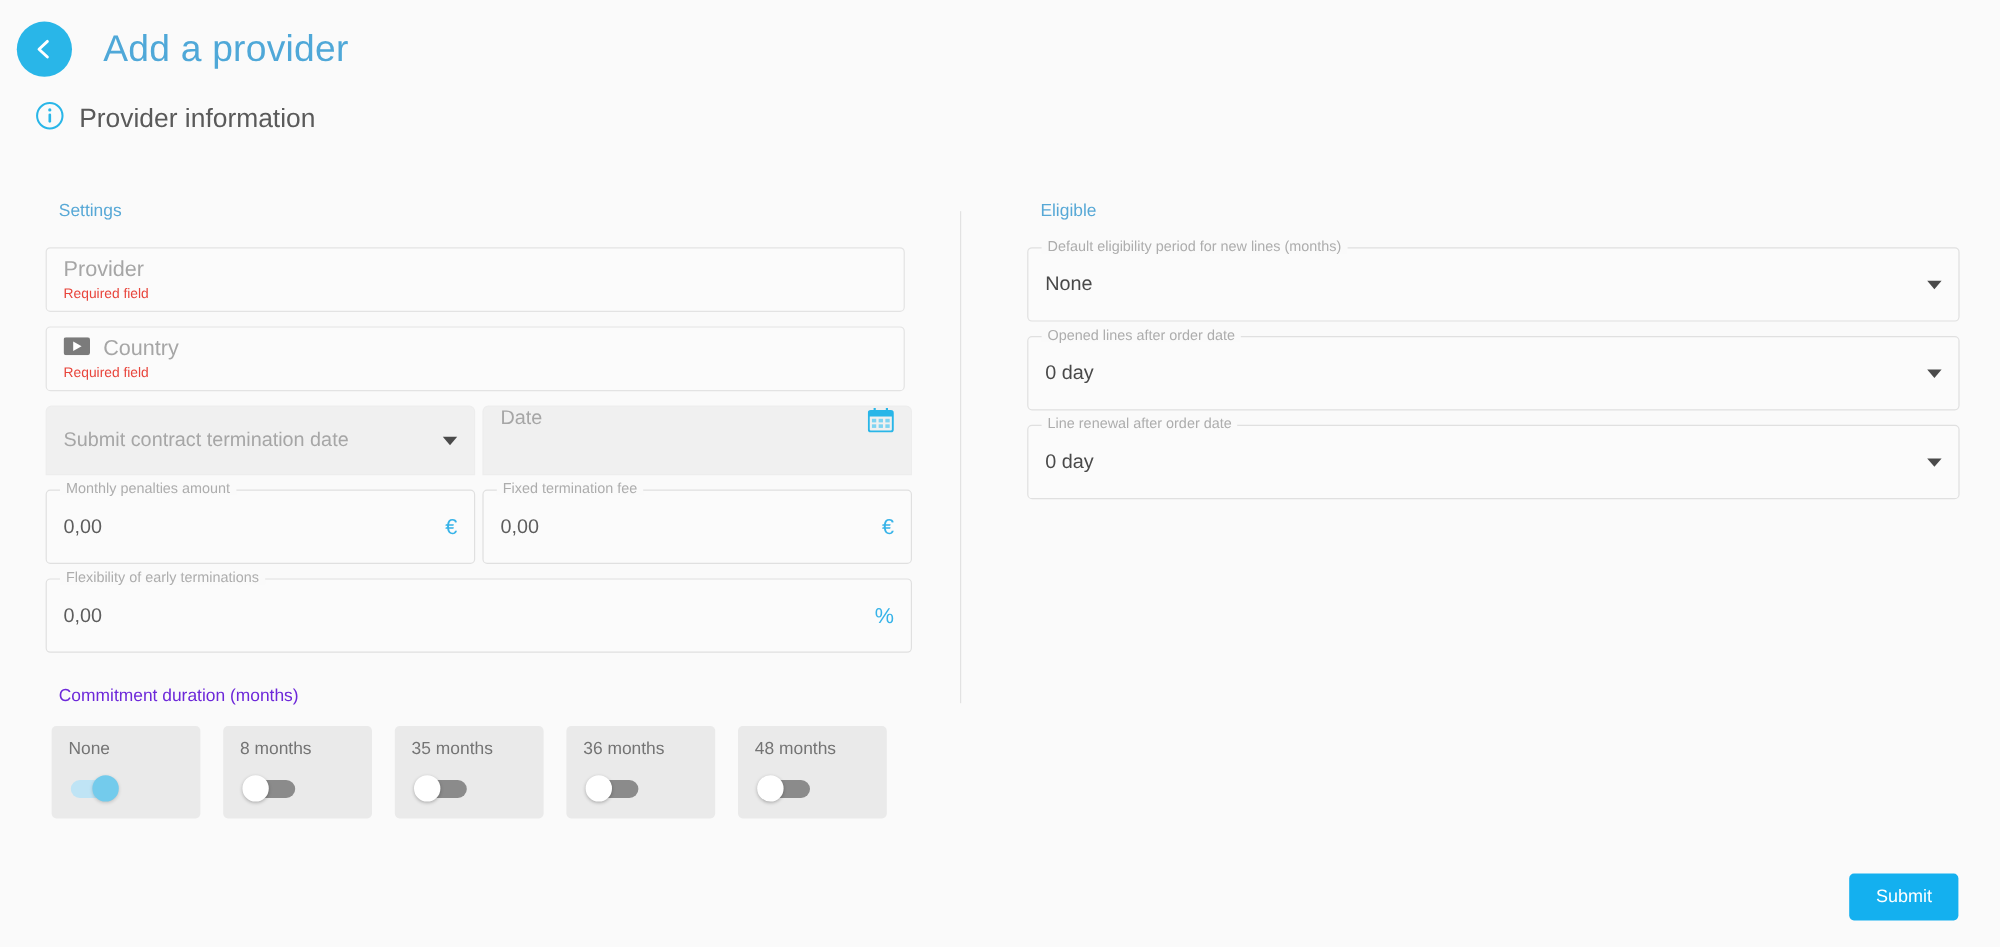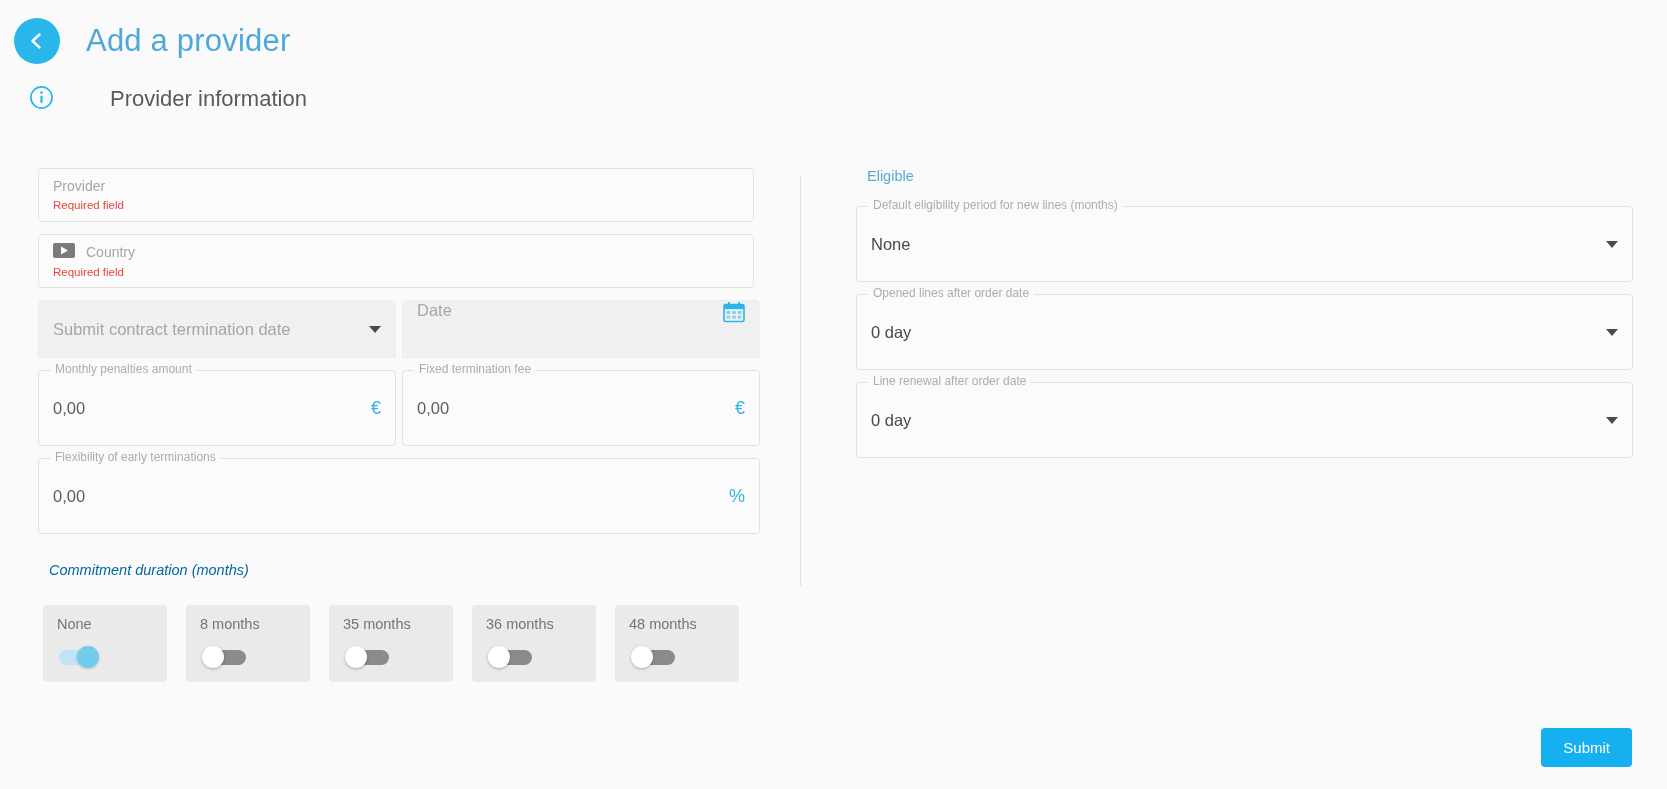--- a/index.html
+++ b/index.html
@@ -24,21 +24,21 @@
     display: flex; align-items: center; justify-content: center;
     flex: 0 0 auto;
   }
   .back-btn svg { display: block; }
   .page-title {
     font-size: 31px; color: #4fa8d8; font-weight: 400;
     margin-left: 26px; letter-spacing: .2px; white-space: nowrap;
   }
   .section-row {
     display: flex; align-items: center;
-    padding-left: 29px; margin-top: 8px; height: 42px; gap: 44px;
+    padding-left: 29px; margin-top: 8px; height: 42px;
   }
   .info-icon { flex: 0 0 auto; display: block; }
   .section-title {
     font-size: 22px; color: #5a5a5a; font-weight: 400;
     margin-left: 12px; white-space: nowrap;
   }
 
   
   .columns { display: flex; padding: 48px 0 0 0; }
   .col-left  { width: 800px; position: relative; padding-left: 38px; }
@@ -58,21 +58,21 @@
   .field-box {
     position: relative;
     border: 1px solid #e3e3e3; border-radius: 4px;
     background: #fbfbfb;
     height: 54px; width: 716px;
     margin-bottom: 12px;
     display: flex; flex-direction: column; justify-content: center;
     padding: 0 14px;
   }
   .field-placeholder {
-    font-size: 14px; color: #a6a6a6; line-height: 1;
+    font-size: 18px; color: #a6a6a6; line-height: 1;
     display: flex; align-items: center;
   }
   .field-error {
     font-size: 11.5px; color: #e8453c; margin-top: 7px; line-height: 1;
   }
   .flag-icon { margin-right: 11px; display: inline-block; vertical-align: middle; }
 
   
   .field-row { display: flex; gap: 6px; width: 722px; }
 
@@ -101,41 +101,40 @@
     height: 58px; margin-bottom: 12px;
     display: flex; align-items: flex-start; padding: 0 14px;
   }
   .date-box .val { font-size: 16.5px; color: #a6a6a6; flex: 1; }
 
   
   .outlined {
     position: relative;
     border: 1px solid #e0e0e0; border-radius: 4px;
     background: #fbfbfb;
-    height: 76px; margin-bottom: 12px;
+    height: 62px; margin-bottom: 12px;
     display: flex; align-items: center; padding: 0 14px;
   }
   .outlined > .notch-label {
     position: absolute; top: -8px; left: 11px;
     background: #fafafa; padding: 0 5px;
     font-size: 12px; color: #adadad; line-height: 1; white-space: nowrap;
   }
   .outlined .val {
     font-size: 16.5px; color: #5d5d5d; flex: 1;
   }
   .outlined .suffix {
     font-size: 18px; color: #37b3e8; margin-left: 8px; flex: 0 0 auto;
   }
   .outlined.select .val { color: #494949; }
 
   
   .commit-label {
-    font-size: 14.5px; color: #0369a1;
-    margin: 28px 0 27px 11px;
-    font-style: italic;
+    font-size: 14.5px; color: #6d28d9;
+    margin: 28px 0 17px 11px;
   }
   .toggle-grid { display: flex; gap: 19px; padding-left: 5px; }
   .toggle-card {
     width: 124px; height: 77px;
     background: #eaeaea; border-radius: 4px;
     padding: 12px 0 0 14px;
     display: flex; flex-direction: column;
     cursor: pointer;
   }
   .toggle-card .tc-label {
@@ -189,20 +188,21 @@
         <circle cx="12.5" cy="7.6" r="1.35" fill="#29b6e8"></circle>
         <rect x="11.4" y="10.6" width="2.2" height="7.6" rx="1.1" fill="#29b6e8"></rect>
       </svg>
     </span>
     <div class="section-title">Provider information</div>
   </div>
 
   <div class="columns">
 
     <div class="col-left">
+      <div class="group-label">Settings</div>
 
       <div class="field-box">
         <div class="field-placeholder">Provider</div>
         <div class="field-error">Required field</div>
       </div>
 
       <div class="field-box">
         <div class="field-placeholder">
           <span class="flag-icon">
             <svg width="22" height="15" viewBox="0 0 22 15">

